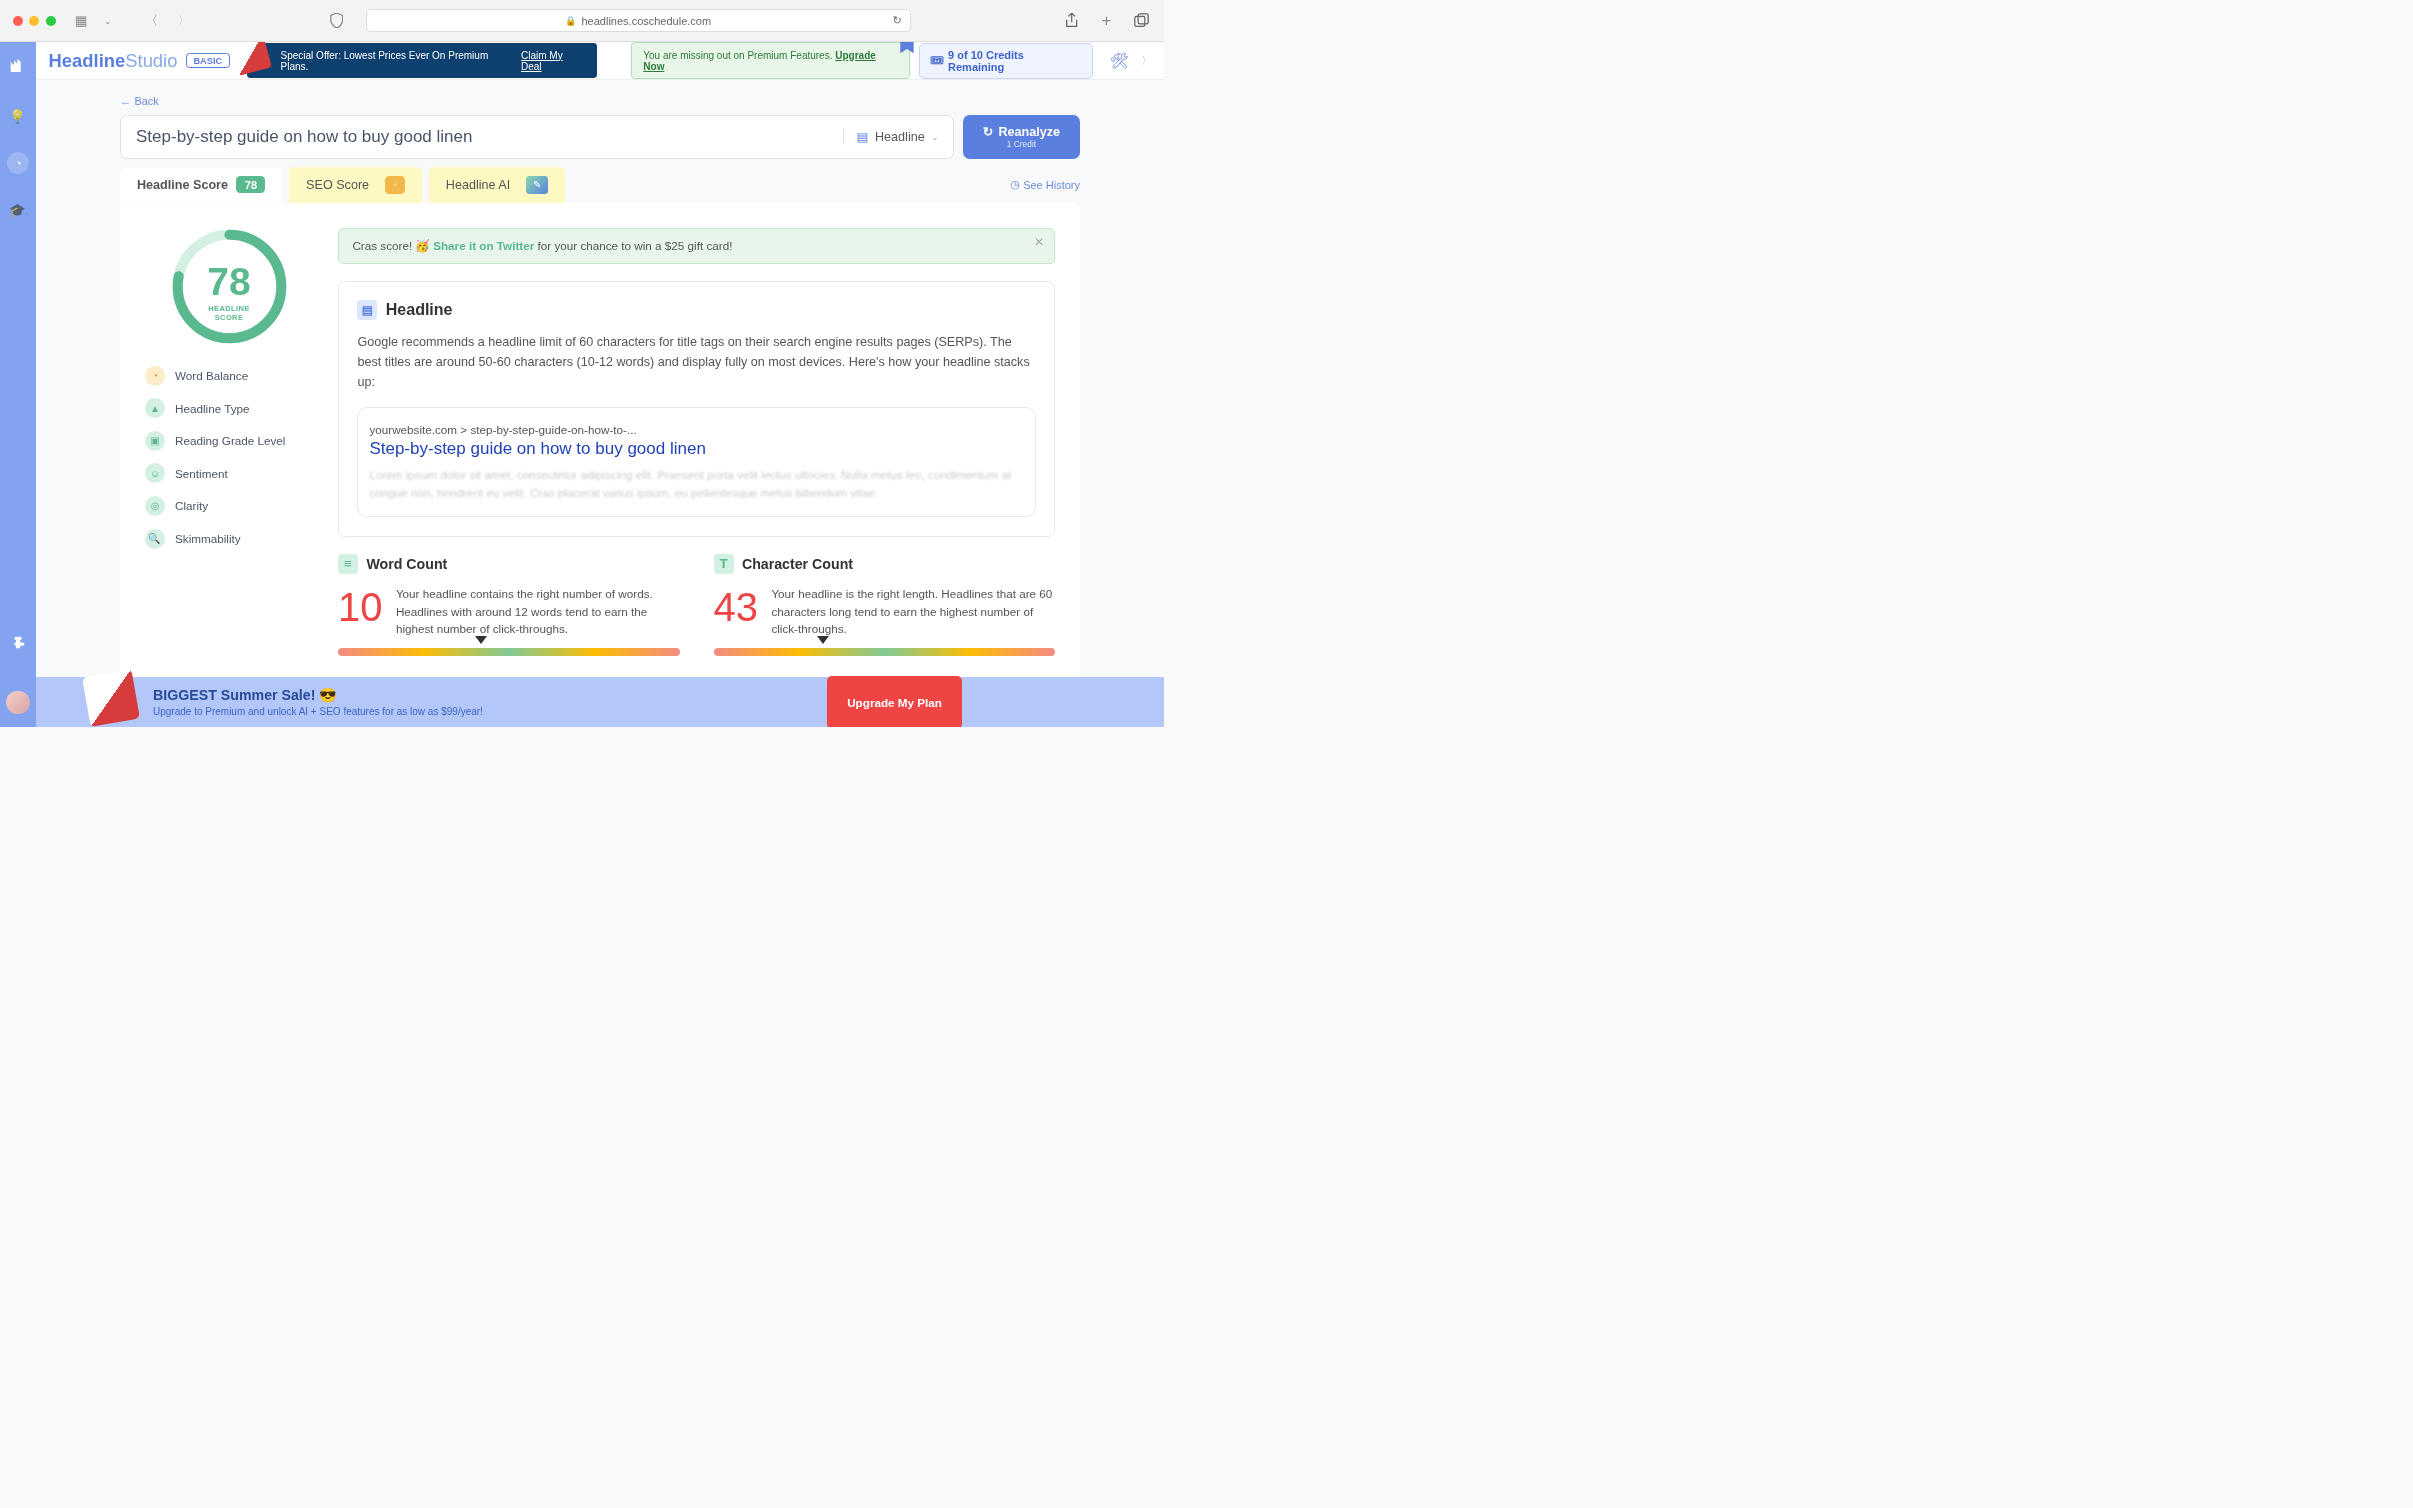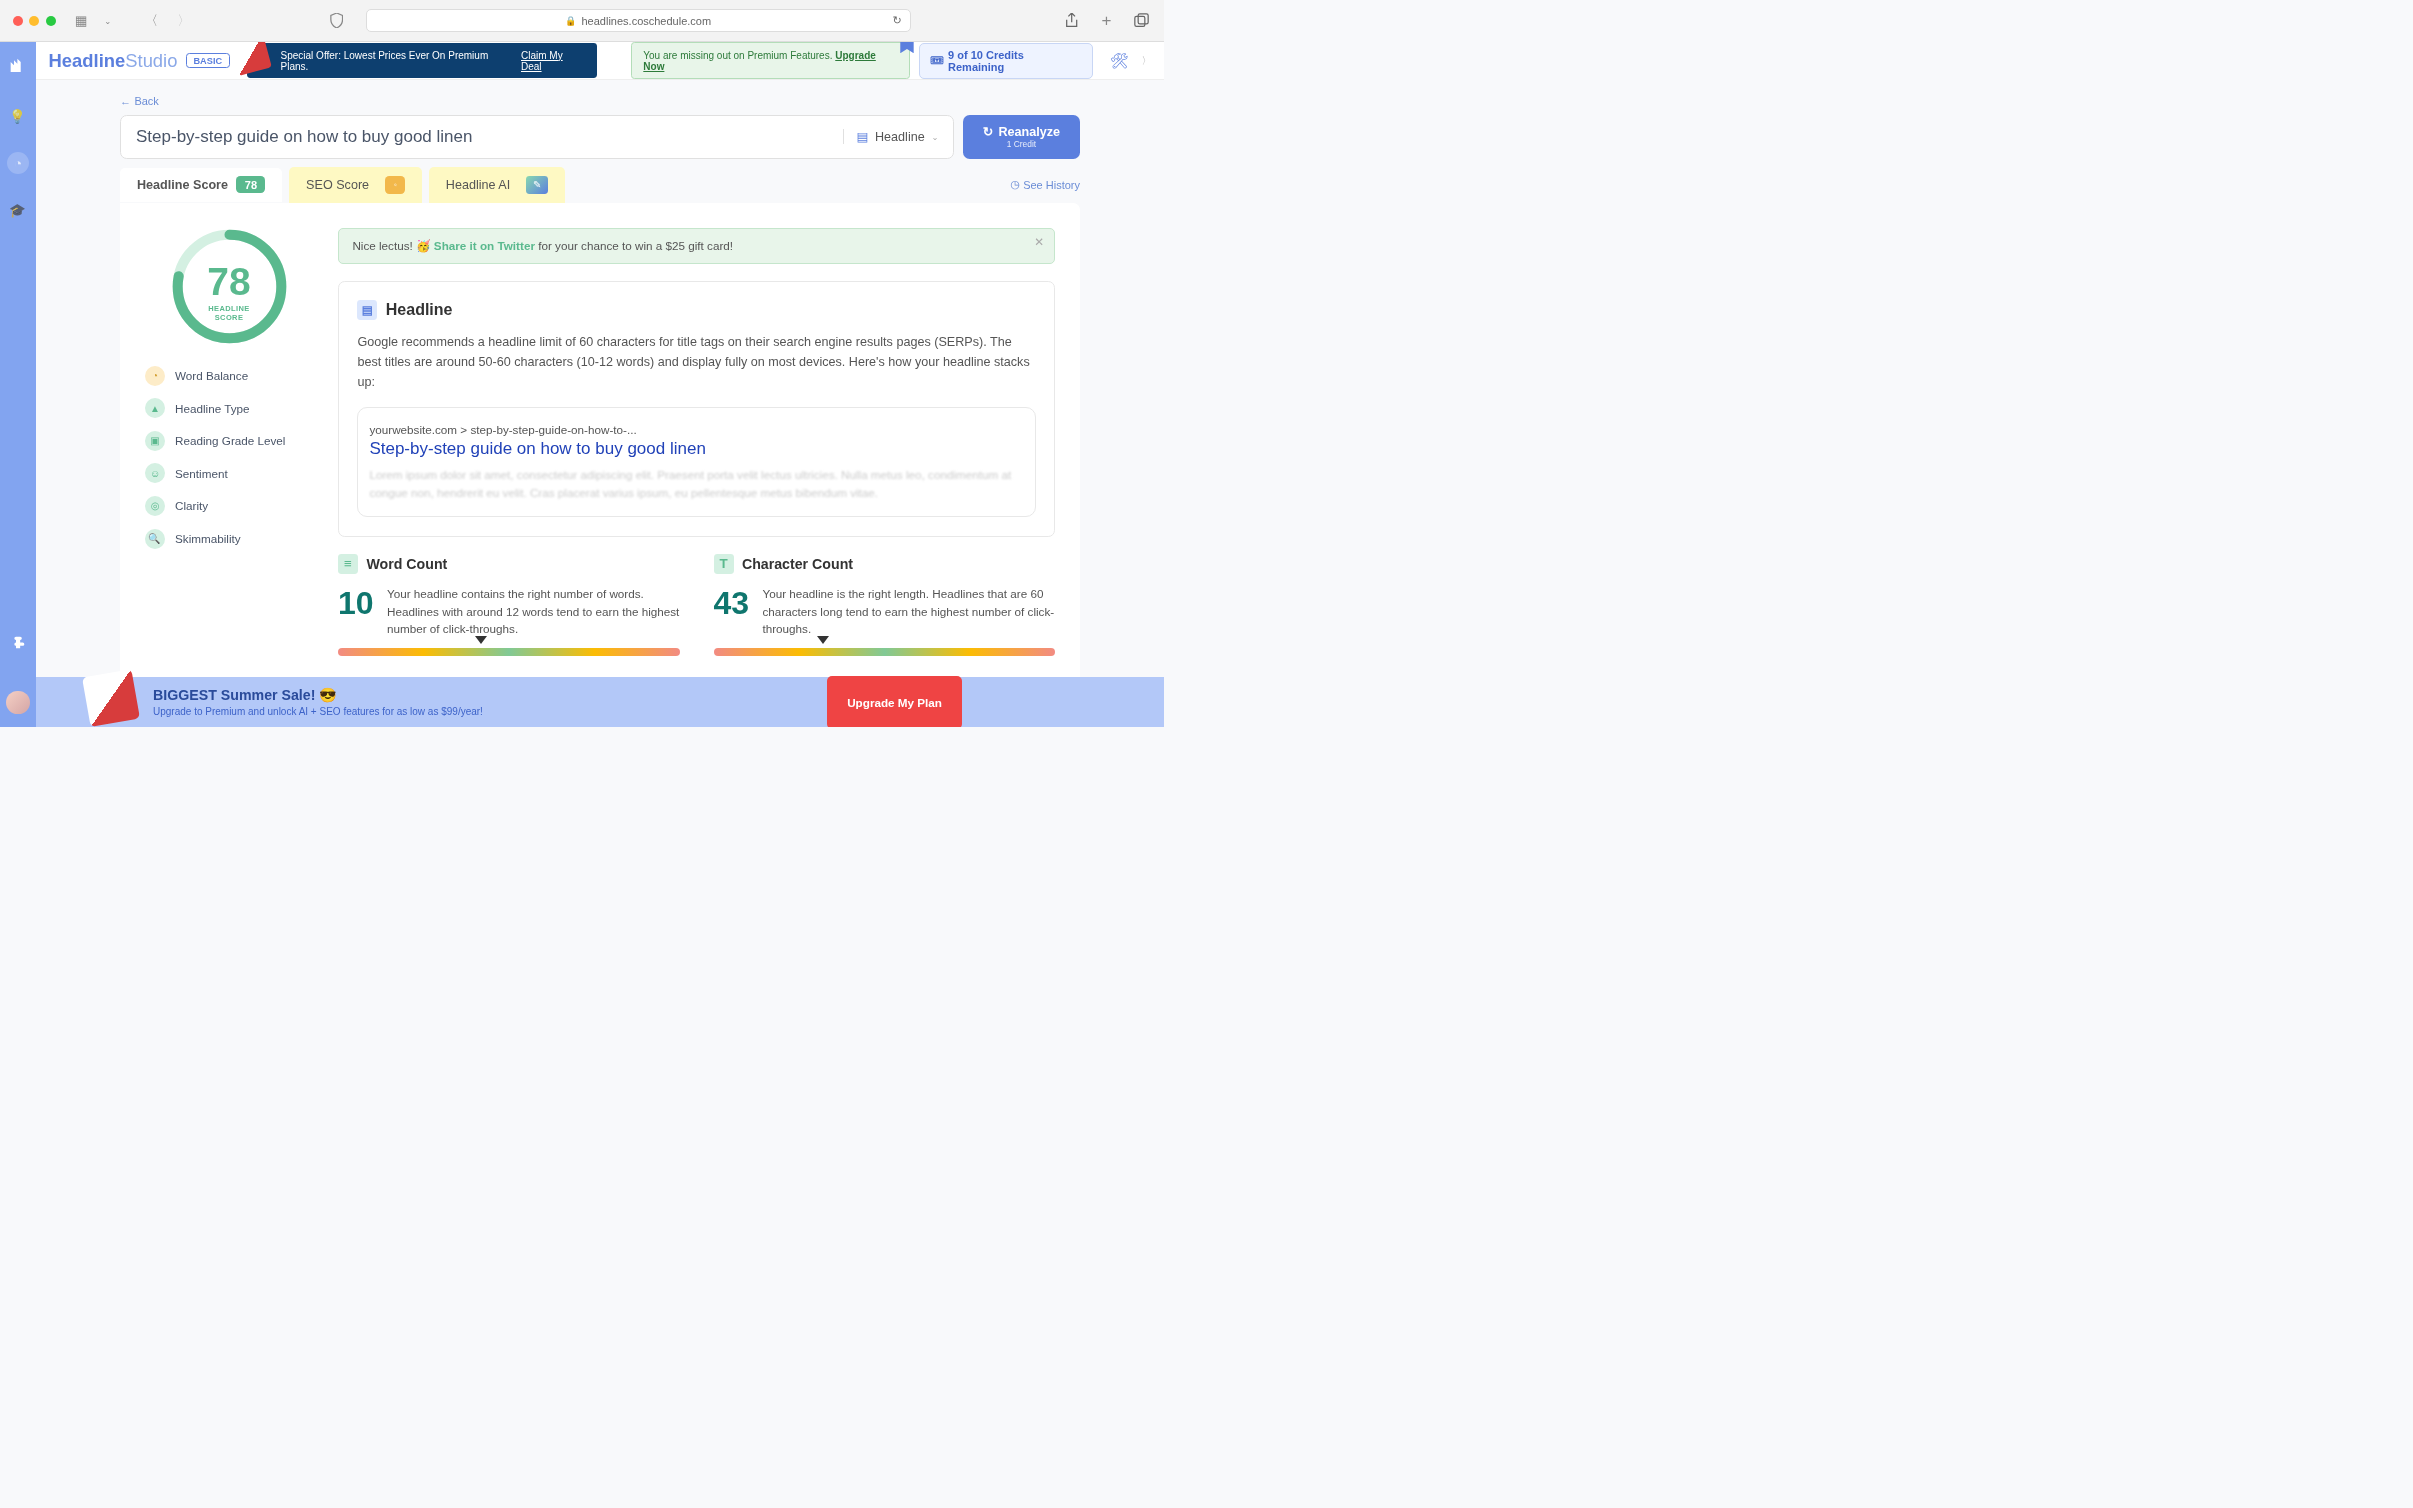--- a/index.html
+++ b/index.html
@@ -100,21 +100,21 @@
 .serp-url { font-size: 11.7px; color: #555; margin-bottom: 3.4px; }
 .serp-title { font-size: 17px; color: #2142b8; margin-bottom: 6.7px; }
 .serp-desc { font-size: 11.7px; color: #ccc; line-height: 1.5; filter: blur(0.8px); }
 
 .count-row { display: flex; gap: 34px; }
 .count-col { flex: 1; }
 .count-header { display: flex; align-items: center; gap: 8.4px; margin-bottom: 11.7px; }
 .count-header .icon { width: 20px; height: 20px; border-radius: 3.4px; display: flex; align-items: center; justify-content: center; background: #d4f0e2; color: #5ab98e; font-weight: bold; }
 .count-header h3 { font-size: 14.2px; font-weight: 700; color: #333; }
 .count-body { display: flex; gap: 13.4px; margin-bottom: 10px; }
-.count-num { font-size: 32px; font-weight: 700; color: #0f766e; }
+.count-num { font-size: 40px; font-weight: 400; color: #ef4444; }
 .count-text { font-size: 11.7px; color: #555; line-height: 1.5; }
 .gauge-wrap { position: relative; }
 .gauge-bar { height: 8.4px; border-radius: 4.2px; background: linear-gradient(90deg, #f28b82 0%, #fbbc04 25%, #81c995 50%, #fbbc04 75%, #f28b82 100%); }
 .gauge-pointer { position: absolute; top: -11.7px; width: 0; height: 0; border-left: 6.7px solid transparent; border-right: 6.7px solid transparent; border-top: 8.4px solid #333; transform: translateX(-50%); }
 
 
 .footer-banner { position: absolute; bottom: 0; left: 36px; right: 0; height: 50px; background: #b3c8f8; display: flex; align-items: center; padding: 0 34px 0 117px; }
 .footer-banner .box-img { position: absolute; left: 50px; bottom: 4.2px; width: 50px; height: 50px; background: linear-gradient(135deg, #fff 50%, #d73c3c 50%); border-radius: 5px; transform: rotate(-10deg); }
 .footer-text strong { font-size: 14.2px; color: #2a4b9b; }
 .footer-text .sub { font-size: 10px; color: #3d63c9; }
@@ -286,21 +286,21 @@
               </div>
             <div class="metric-item">
                 <span class="metric-icon mi-green">🔍</span>
                 <span>Skimmability</span>
               </div>
           </div>
         </div>
 
         <div class="detail-col">
           <div class="twitter-banner">
-            <span>Nice lectus! 🥳 </span>
+            <span>Cras score! 🥳 </span>
             <a>Share it on Twitter</a>
             <span> for your chance to win a $25 gift card!</span>
             <span class="close">✕</span>
           </div>
 
           <div class="section-card">
             <div class="section-title">
               <span class="icon ic-blue">▤</span>
               <span>Headline</span>
             </div>

